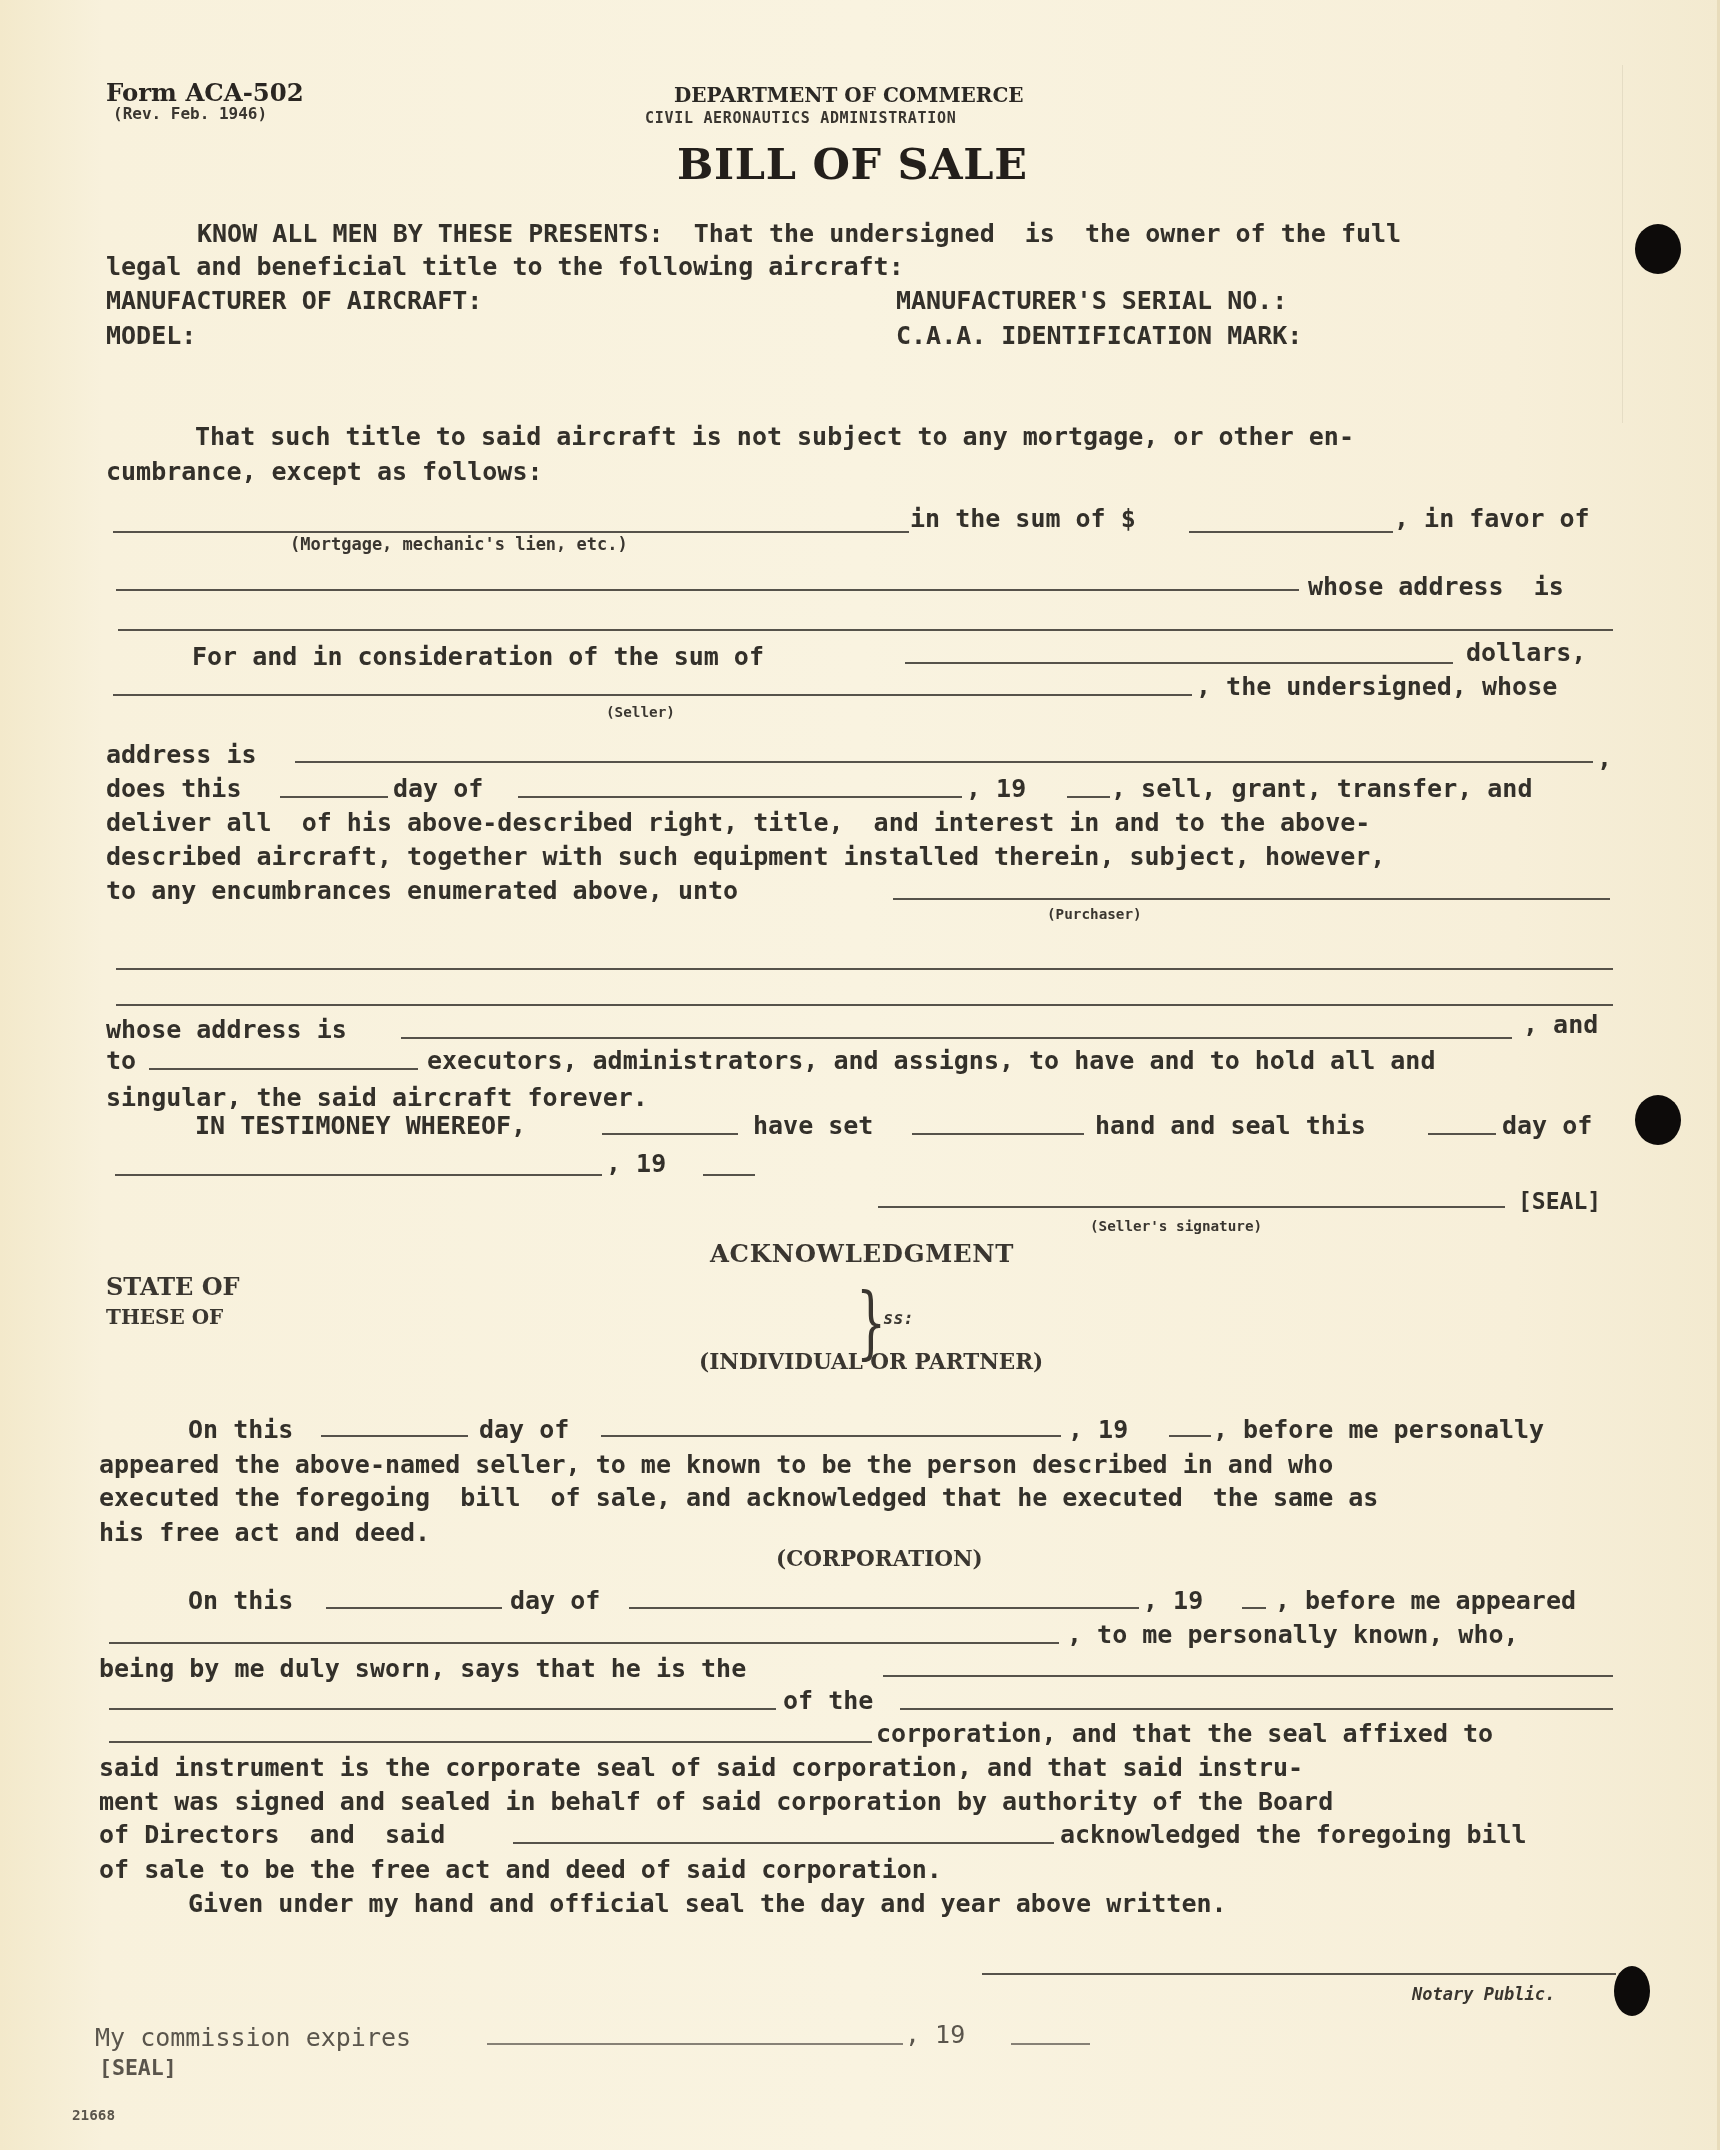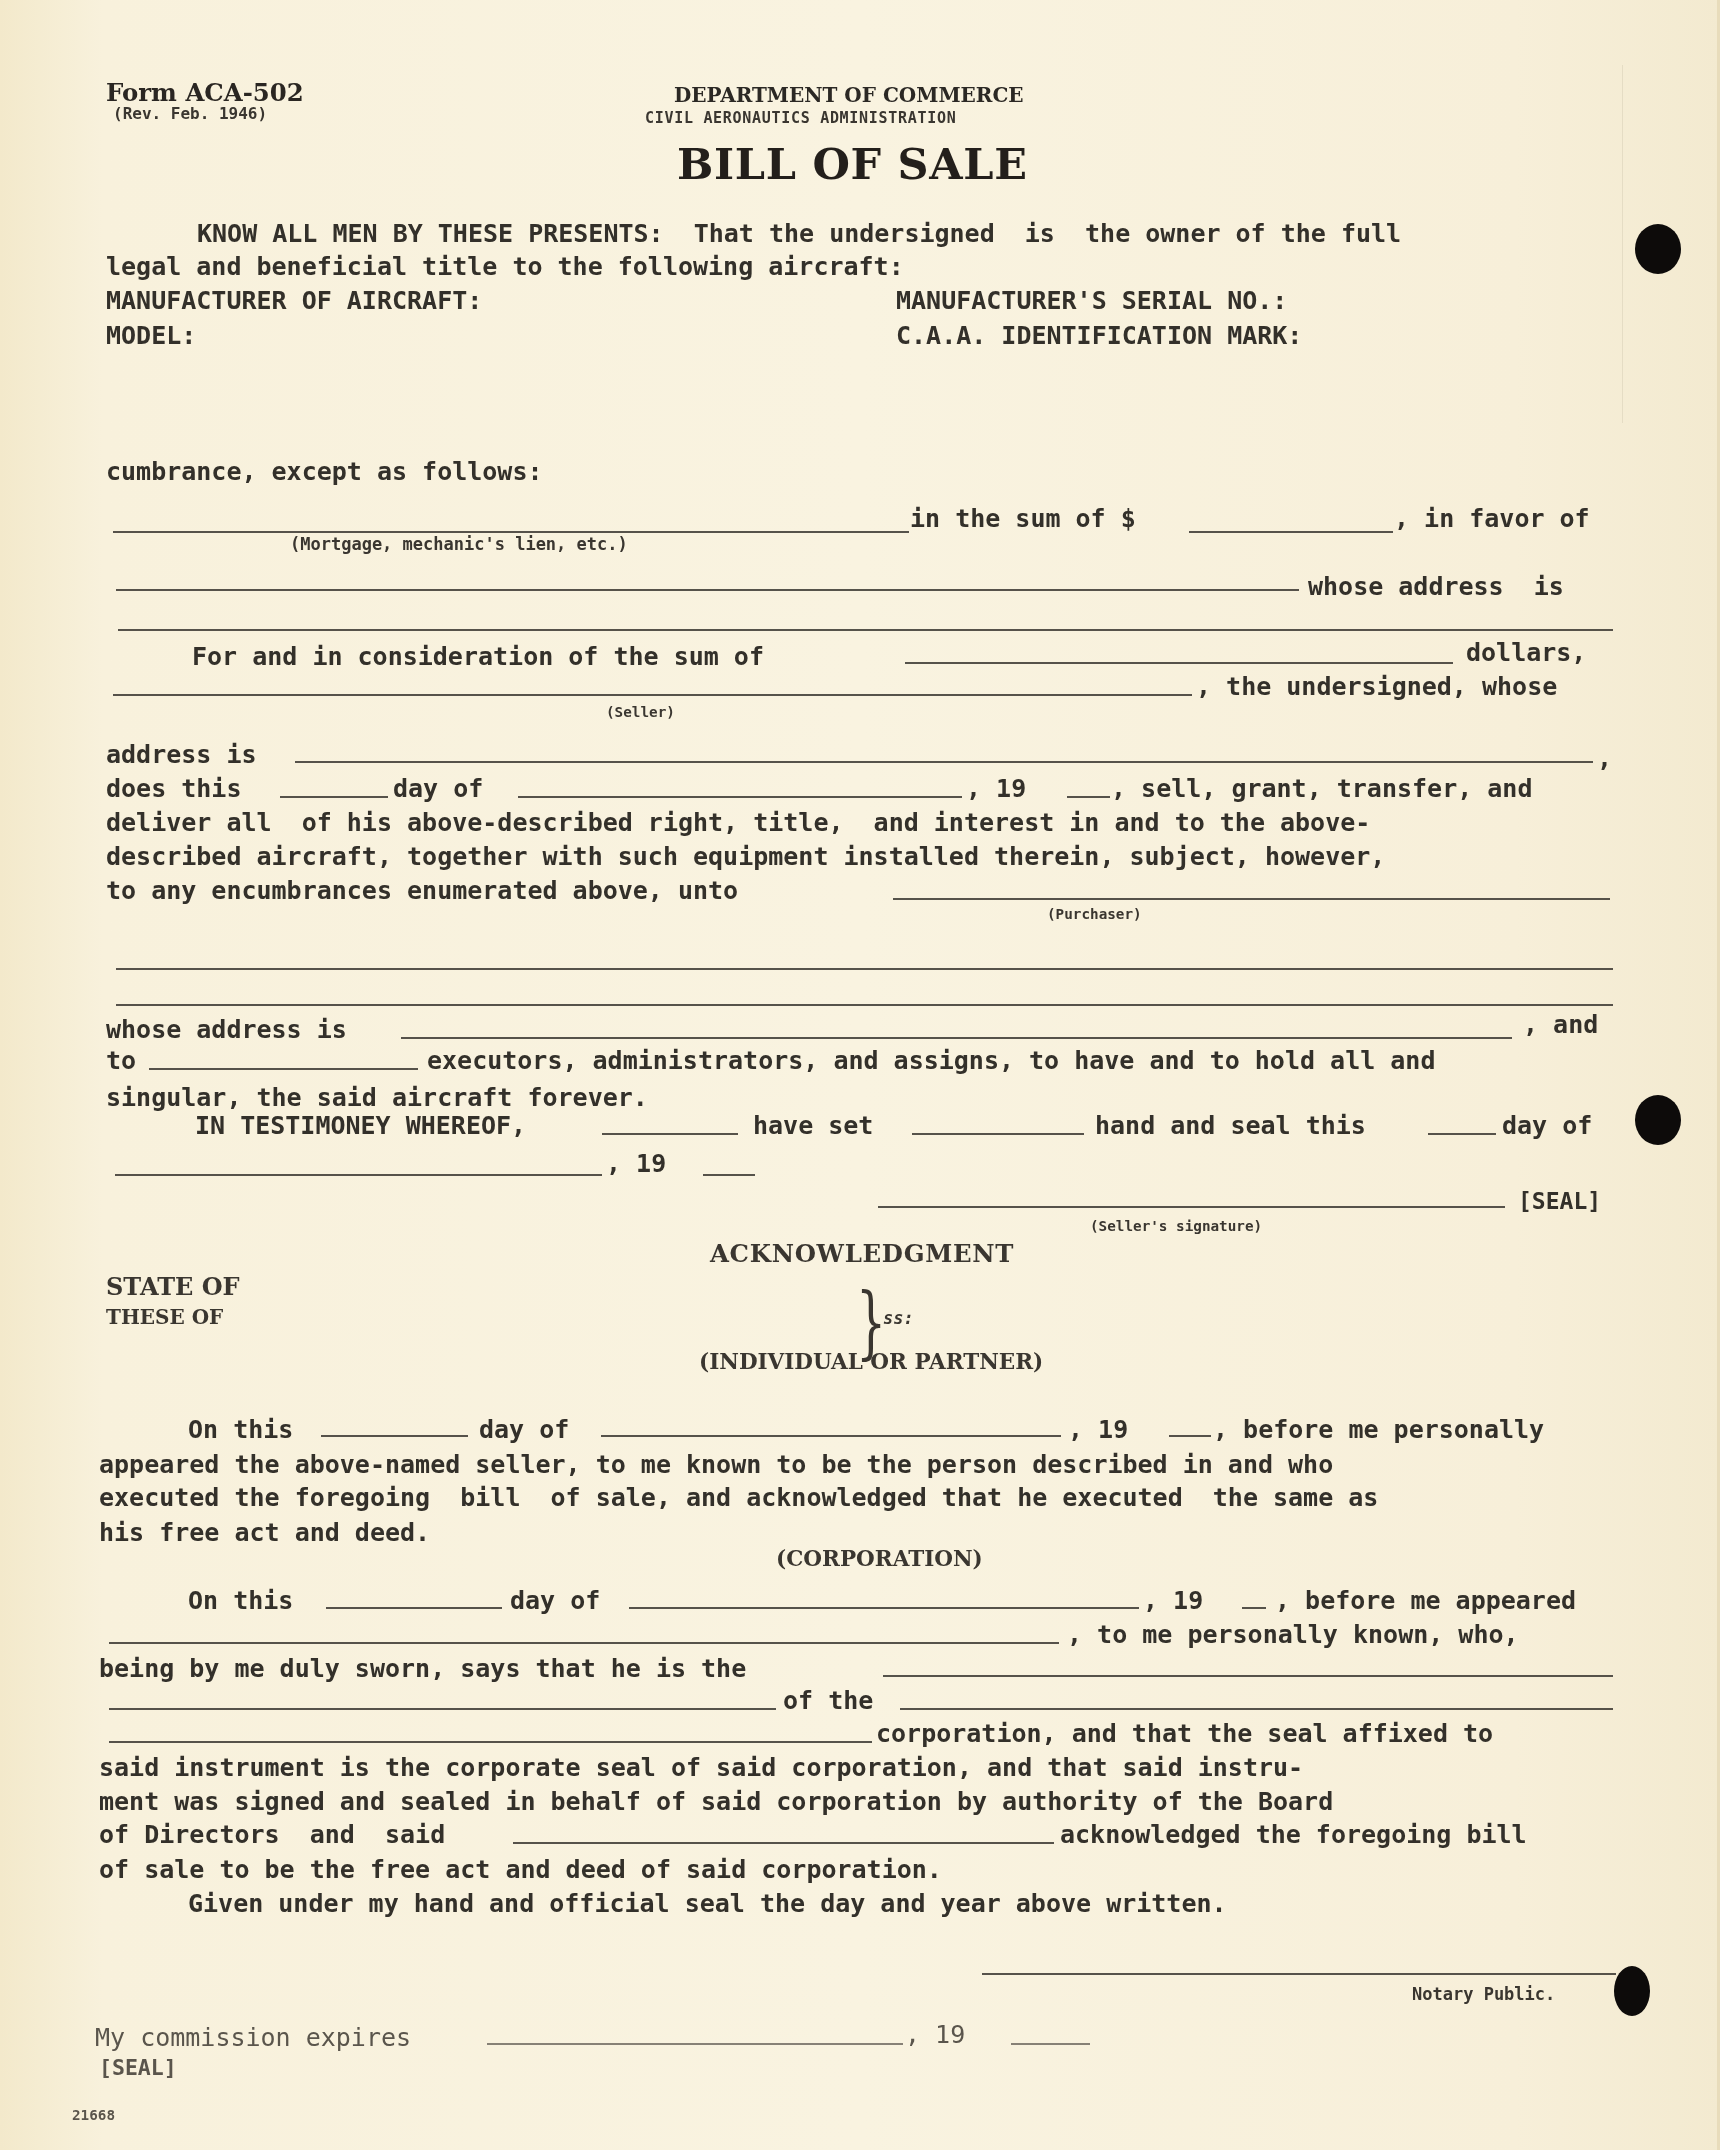--- a/index.html
+++ b/index.html
@@ -36,20 +36,21 @@
   <div class="t tiny" style="left:629px;top:111px;font-size:15px;letter-spacing:0.7px;margin-left:16px;">CIVIL AERONAUTICS ADMINISTRATION</div>
   <div class="t title" style="left:677px;top:143px;">BILL OF SALE</div>
 
   <div class="t body-line" style="left:197px;top:221px;">KNOW ALL MEN BY THESE PRESENTS:  That the undersigned  is  the owner of the full</div>
   <div class="t body-line" style="left:106px;top:254px;">legal and beneficial title to the following aircraft:</div>
   <div class="t body-line" style="left:106px;top:288px;">MANUFACTURER OF AIRCRAFT:</div>
   <div class="t body-line" style="left:896px;top:288px;">MANUFACTURER'S SERIAL NO.:</div>
   <div class="t body-line" style="left:106px;top:323px;">MODEL:</div>
   <div class="t body-line" style="left:896px;top:323px;">C.A.A. IDENTIFICATION MARK:</div>
 
+  <div class="t body-line" style="left:195px;top:424px;">That such title to said aircraft is not subject to any mortgage, or other en-</div>
   <div class="t body-line" style="left:106px;top:459px;">cumbrance, except as follows:</div>
   <div class="blank" style="left:113px;top:531px;width:796px;"></div>
   <div class="t body-line" style="left:910px;top:506px;">in the sum of $</div>
   <div class="blank" style="left:1189px;top:531px;width:204px;"></div>
   <div class="t body-line" style="left:1394px;top:506px;">, in favor of</div>
   <div class="t small" style="left:290px;top:536px;">(Mortgage, mechanic's lien, etc.)</div>
   <div class="blank" style="left:116px;top:589px;width:1183px;"></div>
   <div class="t body-line" style="left:1308px;top:574px;">whose address  is</div>
   <div class="blank" style="left:118px;top:629px;width:1495px;"></div>
 
@@ -136,21 +137,21 @@
   <div class="t body-line" style="left:876px;top:1721px;">corporation, and that the seal affixed to</div>
   <div class="t body-line" style="left:99px;top:1755px;">said instrument is the corporate seal of said corporation, and that said instru-</div>
   <div class="t body-line" style="left:99px;top:1789px;">ment was signed and sealed in behalf of said corporation by authority of the Board</div>
   <div class="t body-line" style="left:99px;top:1822px;">of Directors  and  said</div>
   <div class="blank" style="left:513px;top:1842px;width:541px;"></div>
   <div class="t body-line" style="left:1060px;top:1822px;">acknowledged the foregoing bill</div>
   <div class="t body-line" style="left:99px;top:1857px;text-align:right;">of sale to be the free act and deed of said corporation.</div>
   <div class="t body-line" style="left:188px;top:1891px;">Given under my hand and official seal the day and year above written.</div>
 
   <div class="blank" style="left:982px;top:1973px;width:634px;"></div>
-  <div class="t small" style="left:1412px;top:1986px;">Notary Public.</div>
+  <div class="t small" style="left:1412px;top:1986px;font-style:italic;">Notary Public.</div>
   <div class="t body-line" style="left:95px;top:2025px;font-weight:normal;color:#5a554c;">My commission expires</div>
   <div class="blank" style="left:487px;top:2043px;width:416px;opacity:0.6;"></div>
   <div class="t body-line" style="left:905px;top:2022px;font-weight:normal;color:#5a554c;">, 19</div>
   <div class="blank" style="left:1011px;top:2043px;width:79px;opacity:0.6;"></div>
   <div class="t small" style="left:99px;top:2057px;font-size:21.5px;color:#5a554c;">[SEAL]</div>
   <div class="t tiny" style="left:72px;top:2108px;color:#5a554c;">21668</div>
 </div>
 
 
 </body></html>

